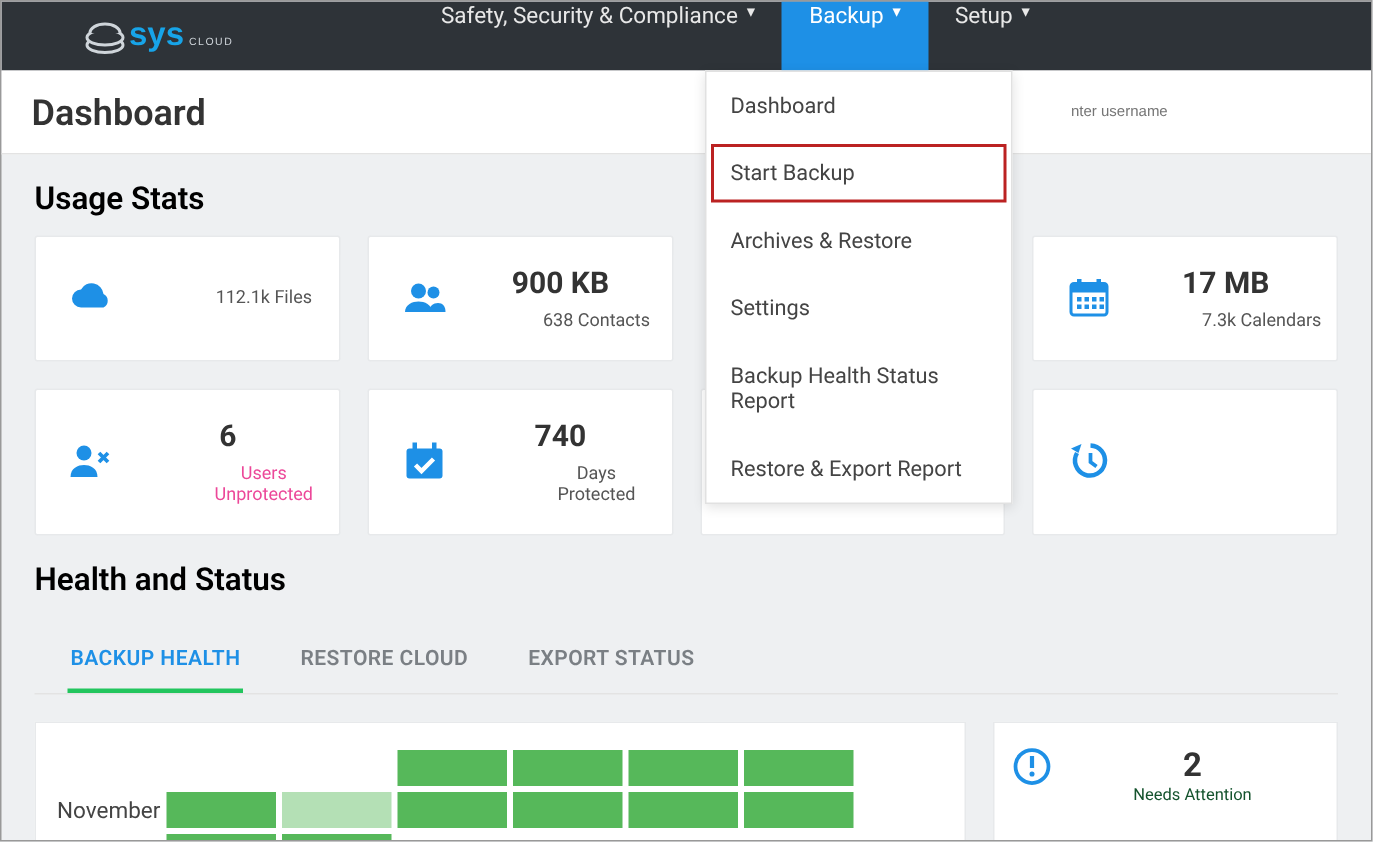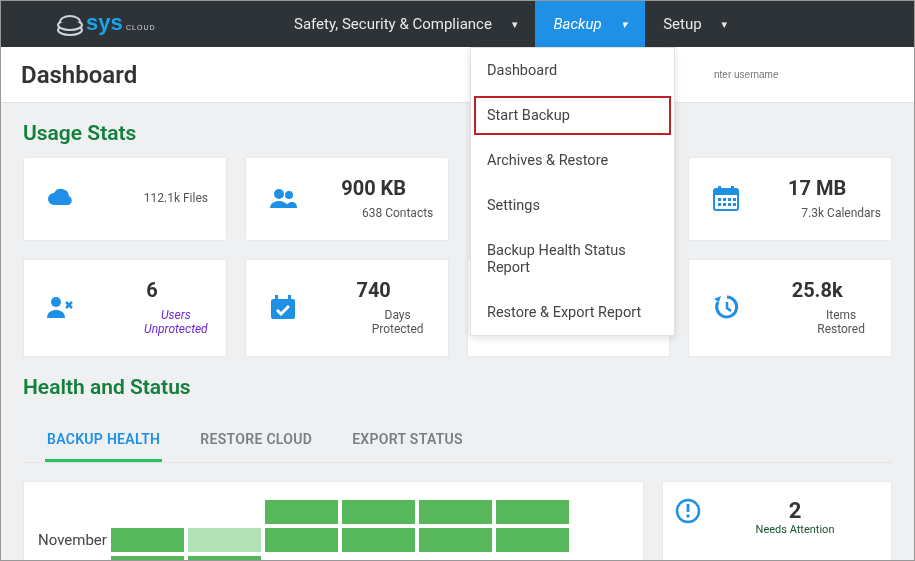--- a/index.html
+++ b/index.html
@@ -1,41 +1,41 @@
 <!DOCTYPE html>
 <html><head>
 <meta charset="utf-8">
 <style>
   * { box-sizing: border-box; margin: 0; padding: 0; }
   body { font-family: -apple-system, BlinkMacSystemFont, "Segoe UI", Roboto, Arial, sans-serif; background:#eef0f2; width:915px; height:561px; overflow:hidden; position:relative; border:1px solid #999;}
   
   .topnav { background:#2e3338; height:46px; display:flex; align-items:center; color:#fff; padding-left:55px;}
   .logo { display:flex; align-items:center; gap:6px; margin-right:110px;}
   .logo svg { display:block;}
-  .navitem { height:46px; display:flex; align-items:center; padding:0 18px; font-size:15px; color:#e8e8e8; cursor:pointer; gap:20px;}
-  .navitem.active { background:#1e90e6; color:#fff;font-style:italic;}
+  .navitem { height:46px; display:flex; align-items:flex-start; padding:0 18px; font-size:15px; color:#e8e8e8; cursor:pointer; gap:6px;}
+  .navitem.active { background:#1e90e6; color:#fff;}
   .chev { font-size:11px; }
   
   .dropdown { position:absolute; left:469px; top:46px; width:205px; background:#fff; box-shadow:0 2px 8px rgba(0,0,0,.12); border:1px solid #e1e1e1; z-index:10;}
   .dropdown .ditem { padding:14px 16px; font-size:14.5px; color:#444; cursor:pointer;}
   .dropdown .ditem.highlight { outline:2px solid #b22; outline-offset:-5px;}
   
   .headerbar { background:#fff; height:56px; display:flex; align-items:center; padding:0 20px; border-bottom:1px solid #e3e3e3;}
   .headerbar h1 { font-size:24px; font-weight:600; color:#333;}
   .headerbar .search { margin-left:auto; font-size:15px; color:#999; padding-right:40px;}
   
-  .section-title { font-size:21px; font-weight:600; color:#15803d; padding:18px 22px 12px;}
+  .section-title { font-size:21px; font-weight:600; color:#000000; padding:18px 22px 12px;}
   
   .stats { display:grid; grid-template-columns:repeat(4, 1fr); gap:18px; padding:0 22px;}
   .card { background:#fff; border:1px solid #e7e9eb; border-radius:2px; padding:18px 10px 20px; display:flex; align-items:center;}
   .card .icon { width:54px; display:flex; justify-content:center; color:#1e90e6;}
   .card .txt { flex:1; text-align:center;}
   .card .big { font-size:20px; font-weight:700; color:#333; margin-bottom:6px;}
   .card .small { font-size:12px; color:#555;margin-left:48px;}
-  .card .small.red { color:#6d28d9;font-style:italic;}
+  .card .small.red { color:#ec4899;}
   
   .tabs { display:flex; gap:36px; padding:8px 22px 0; border-bottom:1px solid #e3e3e3; margin:0 22px;}
   .tab { font-size:14px; font-weight:600; letter-spacing:.3px; color:#7a7f84; padding:12px 2px; cursor:pointer;}
   .tab.active { color:#1e90e6; border-bottom:3px solid #22c55e;}
   
   .healthwrap { display:flex; gap:18px; padding:18px 22px 0;}
   .healthleft { flex:1; background:#fff; border:1px solid #e7e9eb; padding:18px 14px 0; overflow:hidden;}
   .healthright { width:230px; background:#fff; border:1px solid #e7e9eb; padding:16px 12px 0; display:flex; align-items:flex-start; gap:10px;}
   .monthrow { display:flex; align-items:center; gap:4px;}
   .monthlabel { width:85px; font-size:15px; color:#444;}
@@ -181,24 +181,20 @@
     </div>
   </div>
   <div class="card">
     <div class="icon">
       <svg width="28" height="28" viewBox="0 0 28 28">
           <path d="M15 4a10 10 0 1 1-9 5" fill="none" stroke="#1e90e6" stroke-width="3"></path>
           <path d="M2 6l5 3 2-6z" fill="#1e90e6"></path>
           <path d="M15 9v6l4 3" stroke="#1e90e6" stroke-width="2.5" fill="none"></path>
         </svg>
     </div>
-    <div class="txt">
-      <div class="big">25.8k</div>
-      <div class="small">Items Restored</div>
-    </div>
   </div>
 </div>
 
 <div class="section-title">Health and Status</div>
 <div class="tabs">
   <div class="tab active"><span>BACKUP HEALTH</span></div>
   <div class="tab"><span>RESTORE CLOUD</span></div>
   <div class="tab"><span>EXPORT STATUS</span></div>
 </div>
 

